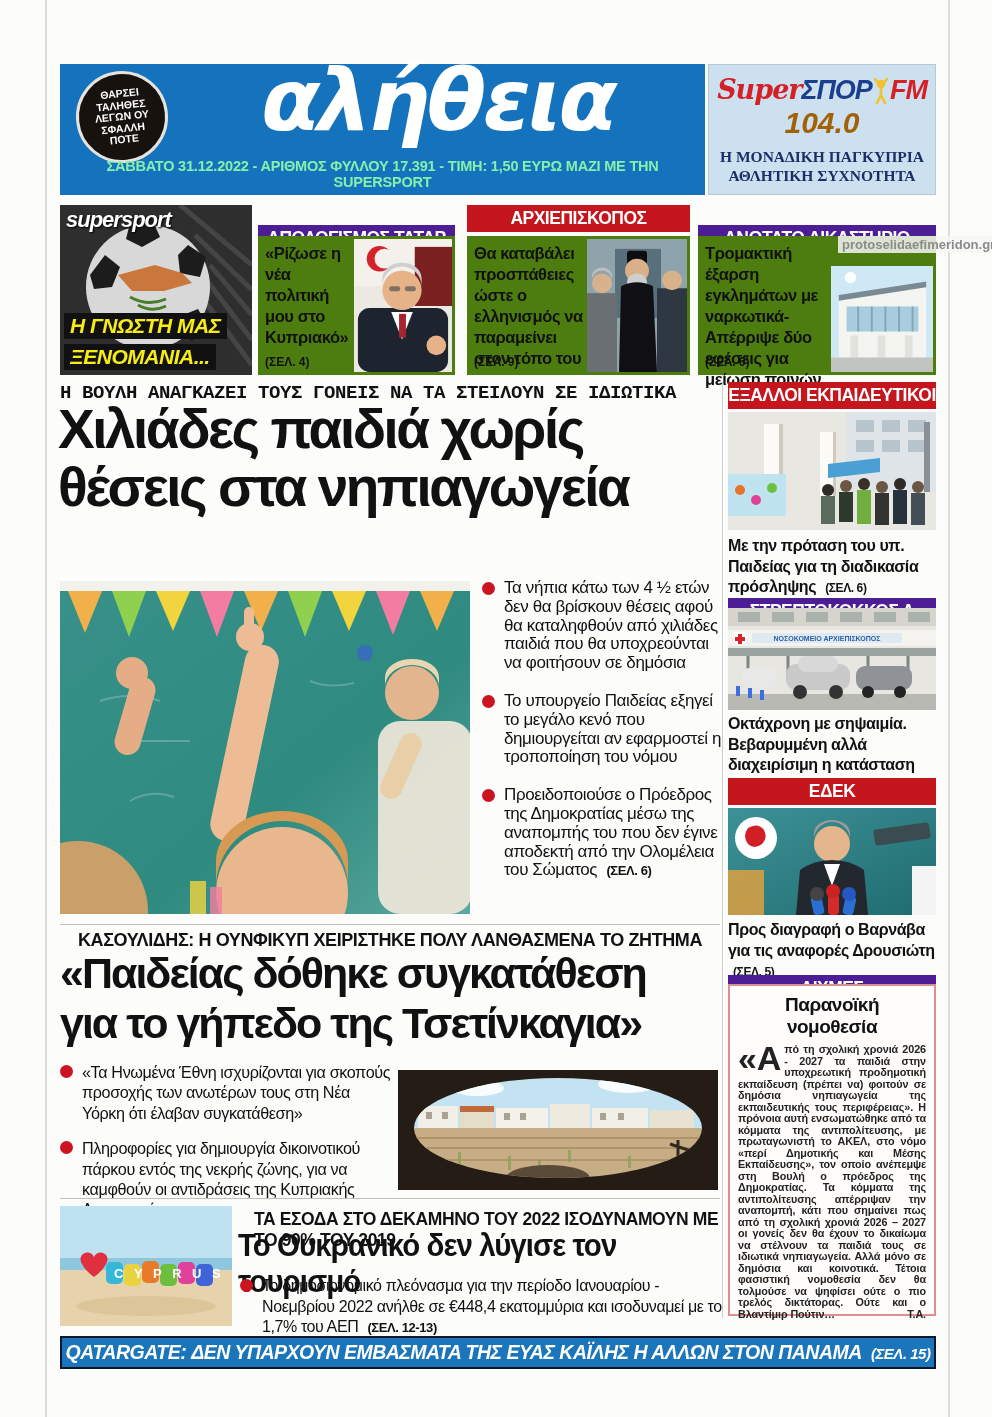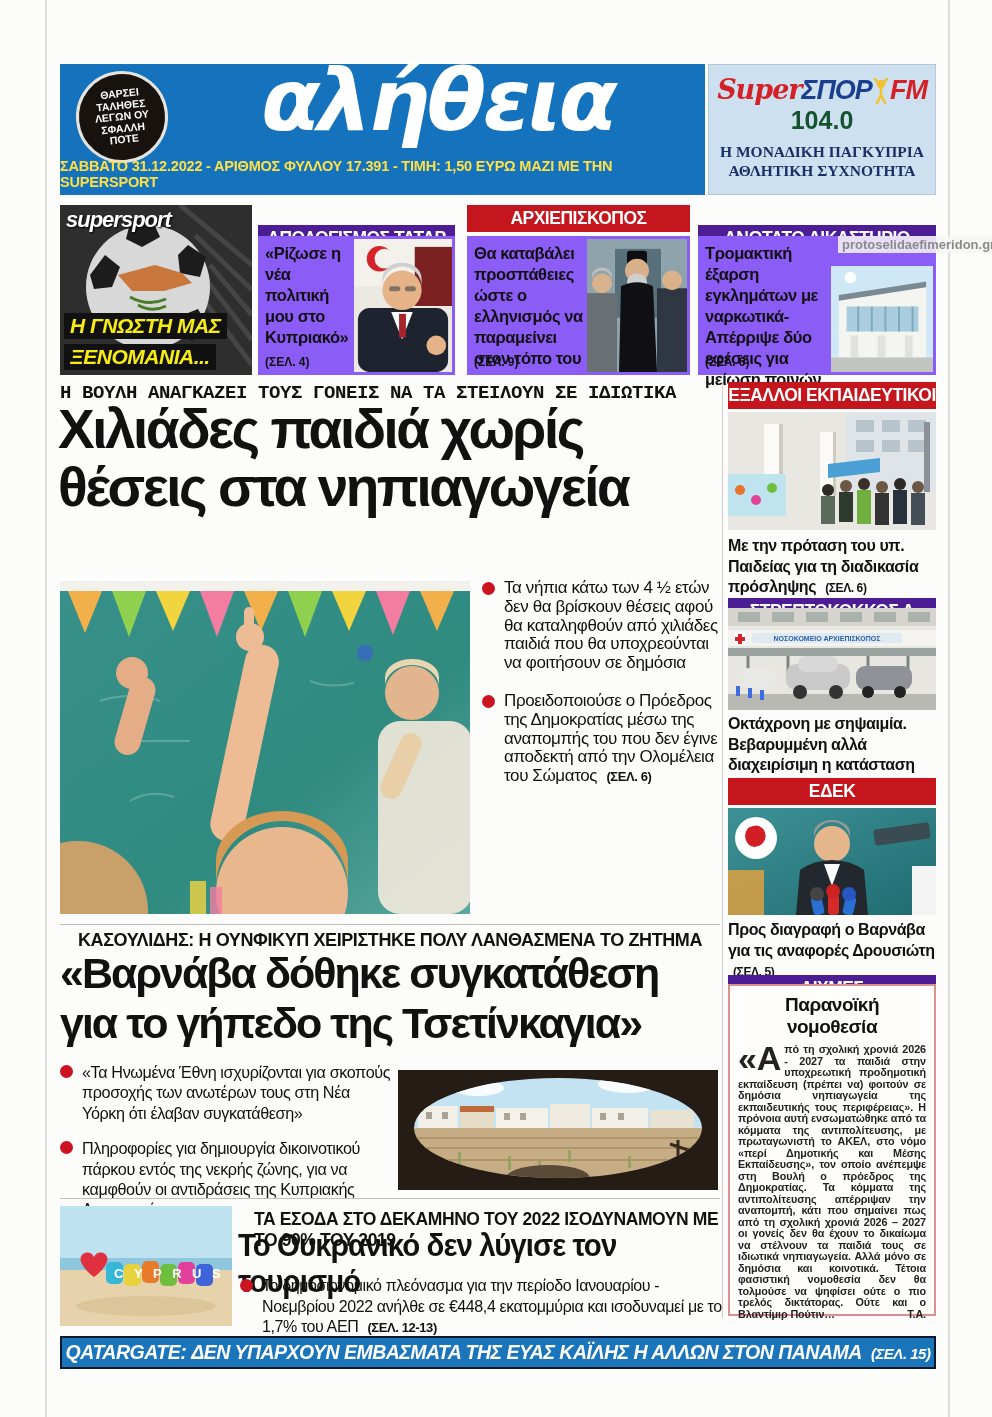--- a/index.html
+++ b/index.html
@@ -10,42 +10,42 @@
 
   
   .masthead{left:60px;top:64px;width:645px;height:131px;background:#1573bd;}
   .stamp{position:absolute;left:16px;top:7px;width:92px;height:92px;border-radius:50%;
          background:#17120e;border:3px solid #e6e3de;color:#fff;display:flex;align-items:center;
          justify-content:center;text-align:center;font-size:10.5px;line-height:11.5px;font-weight:bold;
          padding:10px;box-sizing:border-box;transform:rotate(-6deg);}
   .mast-title{position:absolute;left:118px;top:-14px;width:520px;text-align:center;color:#fff;
          font-size:86px;font-weight:bold;font-style:italic;letter-spacing:-3px;
          font-family:"DejaVu Sans",sans-serif;}
-  .dateline{position:absolute;left:0;right:0;bottom:5px;color:#fde047;font-weight:bold;font-size:14.5px;
-         letter-spacing:-0.2px;}
+  .dateline{position:absolute;left:0;right:0;bottom:5px;color:#86efac;font-weight:bold;font-size:14.5px;
+         text-align:center;letter-spacing:-0.2px;}
 
   
   .radio{left:708px;top:64px;width:228px;height:131px;background:#cde0ef;border:1px solid #b3c9da;
          text-align:center;box-sizing:border-box;}
   .radio-brand{margin-top:9px;font-style:italic;font-weight:bold;font-size:27px;letter-spacing:-1px;}
   .r-super{color:#d42027;font-family:"DejaVu Serif",serif;}
   .r-spor{color:#1b3f8f;}
   .r-fm{color:#d42027;}
   .r-runner{display:inline-block;vertical-align:middle;margin:0 1px;}
-  .radio-freq{color:#14532d;font-size:25px;font-weight:bold;margin-top:0px;}
+  .radio-freq{color:#a16207;font-size:30px;font-weight:bold;font-style:italic;margin-top:0px;}
   .radio-tag{color:#1a2f66;font-family:"Liberation Serif",serif;font-weight:bold;font-size:15.5px;
          line-height:19px;margin-top:7px;}
 
   
   .brief{top:205px;height:170px;}
   .bar{height:27px;line-height:27px;text-align:center;color:#fff;font-weight:bold;font-size:17.5px;
        letter-spacing:-0.5px;}
   .bar-red{background:#c4161c;}
   .bar-black{background:#4c1d95;margin-top:20px;}
-  .brief-body{position:absolute;top:31px;left:0;right:0;bottom:0;background:#8b5cf6;}
+  .brief-body{position:absolute;top:31px;left:0;right:0;bottom:0;background:#4d7c0f;}
   .brief-text{padding:7px 6px 0 7px;font-weight:bold;font-size:16.5px;line-height:21px;
        letter-spacing:-0.4px;}
   .brief-page{position:absolute;left:7px;bottom:6px;font-weight:bold;font-size:12px;}
   .brief-photo{position:absolute;top:3px;right:3px;bottom:3px;overflow:hidden;}
 
   .promo{left:60px;top:205px;width:192px;height:170px;background:#2c2c2c;overflow:hidden;}
   .promo-brand{position:absolute;left:6px;top:2px;color:#fff;font-weight:bold;font-style:italic;
        font-size:22px;letter-spacing:-1px;text-shadow:1px 1px 2px #000;}
   .promo-cap{position:absolute;left:4px;color:#f7ec13;background:#111;font-weight:bold;
        font-size:21px;letter-spacing:-0.5px;padding:1px 6px;font-style:italic;}
@@ -272,20 +272,24 @@
       <circle cx="18" cy="330" r="70" fill="#caa06a"></circle>
       <rect x="130" y="300" width="16" height="33" fill="#f2d43e" opacity="0.8"></rect>
       <rect x="150" y="306" width="12" height="27" fill="#f27da0" opacity="0.8"></rect>
     </svg>
   </div>
 
   <div class="abs lead-bullets">
     <div class="bullet">
       <span class="dot"></span>
       <span>Τα νήπια κάτω των 4 ½ ετών δεν θα βρίσκουν θέσεις αφού θα καταληφθούν από χιλιάδες παιδιά που θα υποχρεούνται να φοιτήσουν σε δημόσια</span>
+    </div>
+    <div class="bullet">
+      <span class="dot"></span>
+      <span>Το υπουργείο Παιδείας εξηγεί το μεγάλο κενό που δημιουργείται αν εφαρμοστεί η τροποποίηση του νόμου</span>
     </div>
     <div class="bullet">
       <span class="dot"></span>
       <span>Προειδοποιούσε ο Πρόεδρος της Δημοκρατίας μέσω της αναπομπής του που δεν έγινε αποδεκτή από την Ολομέλεια του Σώματος</span>
       <span class="pageref">(ΣΕΛ. 6)</span>
     </div>
   </div>
 
   <div class="abs vdiv"></div>
 
@@ -418,21 +422,21 @@
     <div class="aichmes-body">
       <span class="dropcap">«Α</span>
       <span>πό τη σχολική χρονιά 2026 - 2027 τα παιδιά στην υποχρεωτική προδημοτική εκπαίδευση (πρέπει να) φοιτούν σε δημόσια νηπιαγωγεία της εκπαιδευτικής τους περιφέρειας». Η πρόνοια αυτή ενσωματώθηκε από τα κόμματα της αντιπολίτευσης, με πρωταγωνιστή το ΑΚΕΛ, στο νόμο «περί Δημοτικής και Μέσης Εκπαίδευσης», τον οποίο ανέπεμψε στη Βουλή ο πρόεδρος της Δημοκρατίας. Τα κόμματα της αντιπολίτευσης απέρριψαν την αναπομπή, κάτι που σημαίνει πως από τη σχολική χρονιά 2026 – 2027 οι γονείς δεν θα έχουν το δικαίωμα να στέλνουν τα παιδιά τους σε ιδιωτικά νηπιαγωγεία. Αλλά μόνο σε δημόσια και κοινοτικά. Τέτοια φασιστική νομοθεσία δεν θα τολμούσε να ψηφίσει ούτε ο πιο τρελός δικτάτορας. Ούτε και ο Βλαντίμιρ Πούτιν…</span>
       <span class="sig">Τ.Α.</span>
     </div>
   </div>
 
   <div class="abs hr" style="left:60px;top:924px;width:660px;"></div>
   <div class="abs kicker kicker2">ΚΑΣΟΥΛΙΔΗΣ: Η ΟΥΝΦΙΚΥΠ ΧΕΙΡΙΣΤΗΚΕ ΠΟΛΥ ΛΑΝΘΑΣΜΕΝΑ ΤΟ ΖΗΤΗΜΑ</div>
   <div class="abs headline2">
-    <div>«Βαρνάβα δόθηκε συγκατάθεση</div>
+    <div>«Παιδείας δόθηκε συγκατάθεση</div>
     <div>για το γήπεδο της Τσετίνκαγια»</div>
   </div>
   <div class="abs s2-bullets">
     <div class="bullet">
       <span class="dot"></span>
       <span>«Τα Ηνωμένα Έθνη ισχυρίζονται για σκοπούς προσοχής των ανωτέρων τους στη Νέα Υόρκη ότι έλαβαν συγκατάθεση»</span>
     </div>
     <div class="bullet">
       <span class="dot"></span>
       <span>Πληροφορίες για δημιουργία δικοινοτικού πάρκου εντός της νεκρής ζώνης, για να καμφθούν οι αντιδράσεις της Κυπριακής Δημοκρατίας</span>

